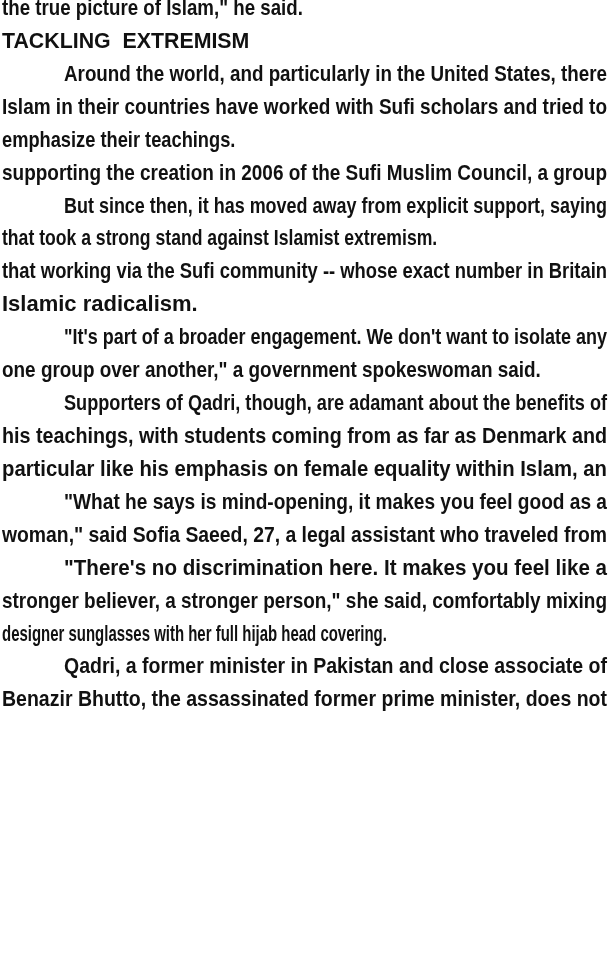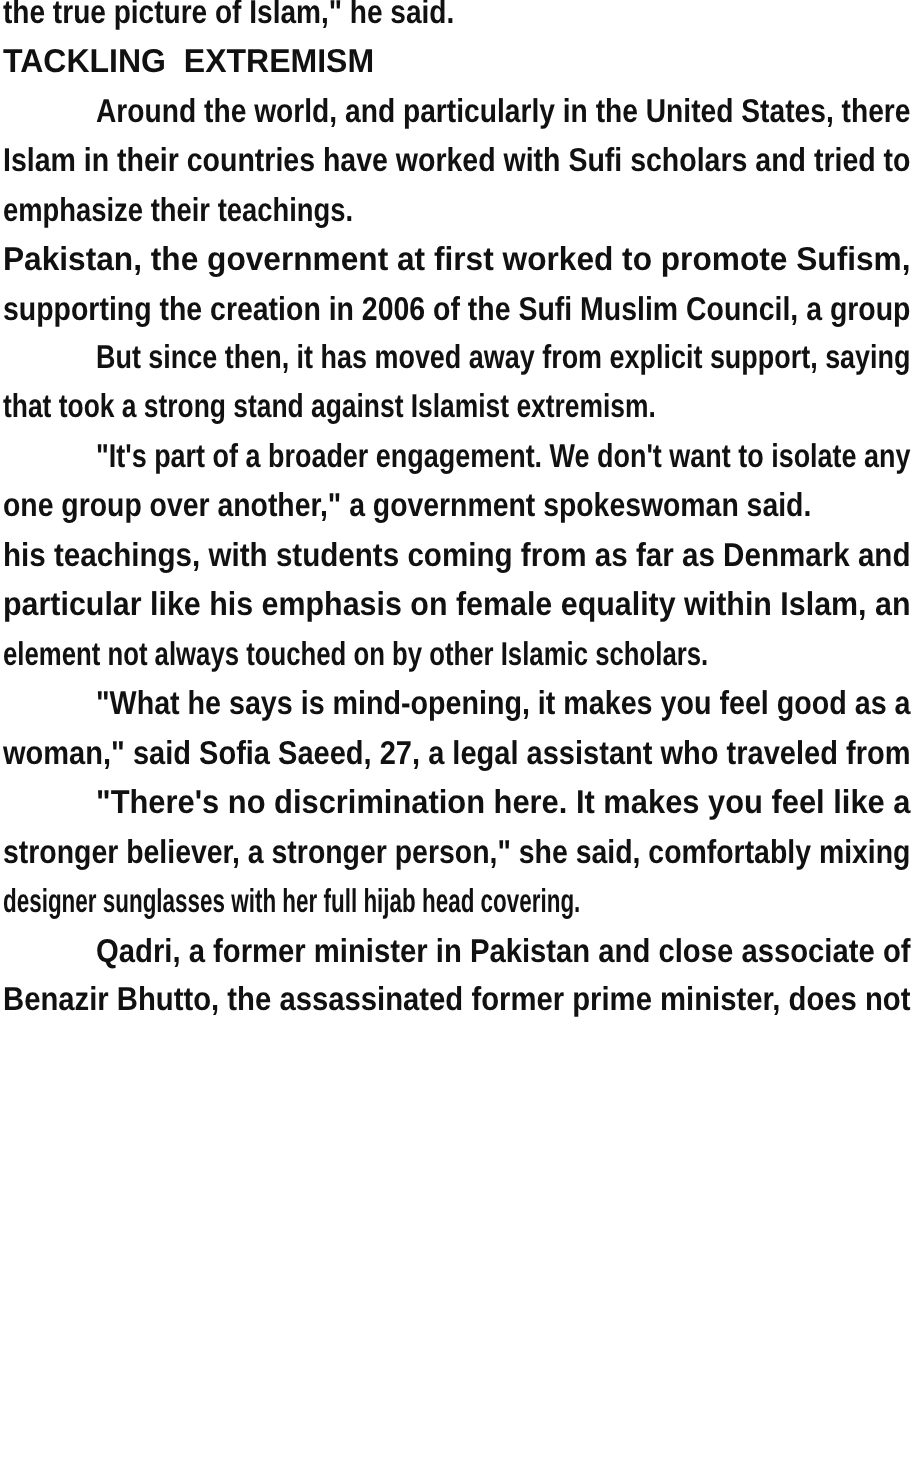--- a/index.html
+++ b/index.html
@@ -33,29 +33,30 @@
 </head>
 <body>
 
 <div class="page" style="background: rgb(255, 255, 255); color: rgb(17, 17, 17);">
   <div class="flow">
       <div class="line"><span style="transform: scaleX(0.85);">the true picture of Islam," he said.</span></div>
       <div class="line heading"><span style="transform: scaleX(0.97);">TACKLING  EXTREMISM</span></div>
       <div class="line indent"><span style="transform: scaleX(0.854256);">Around the world, and particularly in the United States, there</span></div>
       <div class="line"><span style="transform: scaleX(0.863669);">Islam in their countries have worked with Sufi scholars and tried to</span></div>
       <div class="line"><span style="transform: scaleX(0.83);">emphasize their teachings.</span></div>
-      <div class="line"><span style="transform: scaleX(0.959128);">Pakistan, the government at first worked to promote Sufism,</span></div>
       <div class="line"><span style="transform: scaleX(0.862303);">supporting the creation in 2006 of the Sufi Muslim Council, a group</span></div>
       <div class="line indent"><span style="transform: scaleX(0.816484);">But since then, it has moved away from explicit support, saying</span></div>
       <div class="line"><span style="transform: scaleX(0.8);">that took a strong stand against Islamist extremism.</span></div>
+      <div class="line"><span style="transform: scaleX(0.836014);">that working via the Sufi community -- whose exact number in Britain</span></div>
+      <div class="line"><span style="transform: scaleX(1);">Islamic radicalism.</span></div>
       <div class="line indent"><span style="transform: scaleX(0.816906);">"It's part of a broader engagement. We don't want to isolate any</span></div>
       <div class="line"><span style="transform: scaleX(0.86);">one group over another," a government spokeswoman said.</span></div>
+      <div class="line indent"><span style="transform: scaleX(0.824191);">Supporters of Qadri, though, are adamant about the benefits of</span></div>
       <div class="line"><span style="transform: scaleX(0.896525);">his teachings, with students coming from as far as Denmark and</span></div>
       <div class="line"><span style="transform: scaleX(0.921488);">particular like his emphasis on female equality within Islam, an</span></div>
-      <div class="line"><span style="transform: scaleX(0.78);">element not always touched on by other Islamic scholars.</span></div>
       <div class="line indent"><span style="transform: scaleX(0.868301);">"What he says is mind-opening, it makes you feel good as a</span></div>
       <div class="line"><span style="transform: scaleX(0.87964);">woman," said Sofia Saeed, 27, a legal assistant who traveled from</span></div>
       <div class="line indent"><span style="transform: scaleX(0.93535);">"There's no discrimination here. It makes you feel like a</span></div>
       <div class="line"><span style="transform: scaleX(0.861306);">stronger believer, a stronger person," she said, comfortably mixing</span></div>
       <div class="line"><span style="transform: scaleX(0.68);">designer sunglasses with her full hijab head covering.</span></div>
       <div class="line indent"><span style="transform: scaleX(0.88644);">Qadri, a former minister in Pakistan and close associate of</span></div>
       <div class="line"><span style="transform: scaleX(0.886873);">Benazir Bhutto, the assassinated former prime minister, does not</span></div>
     </div>
 </div>
 

